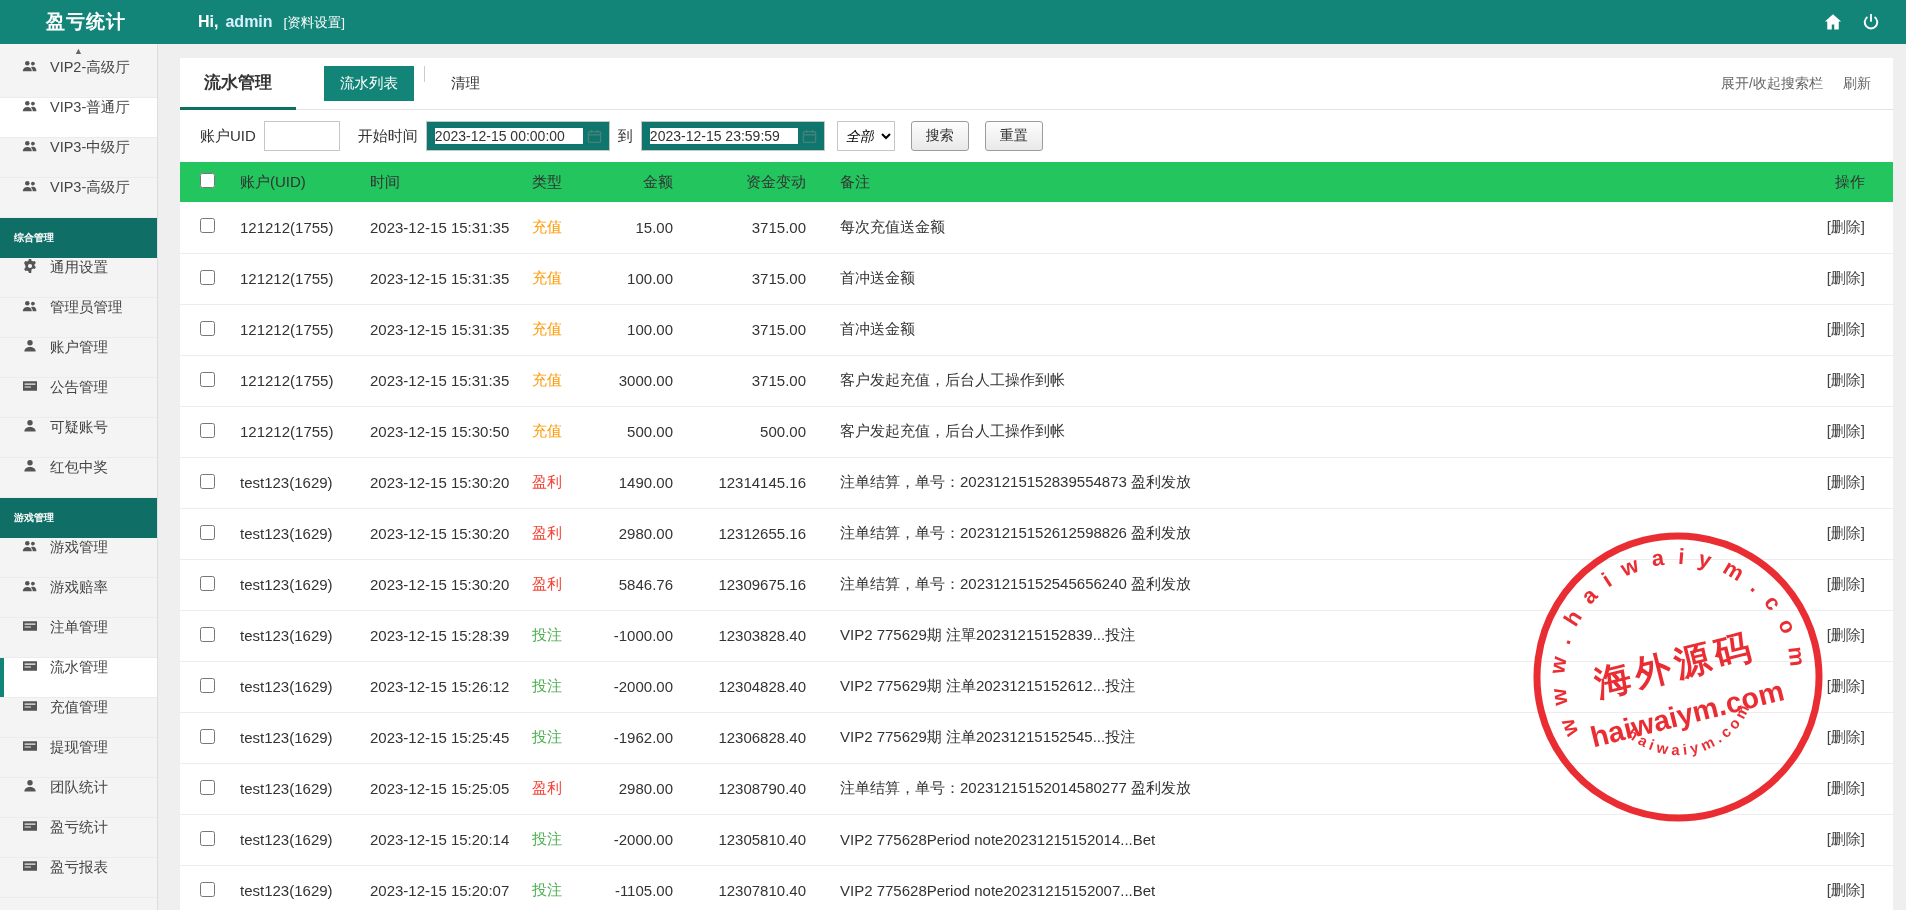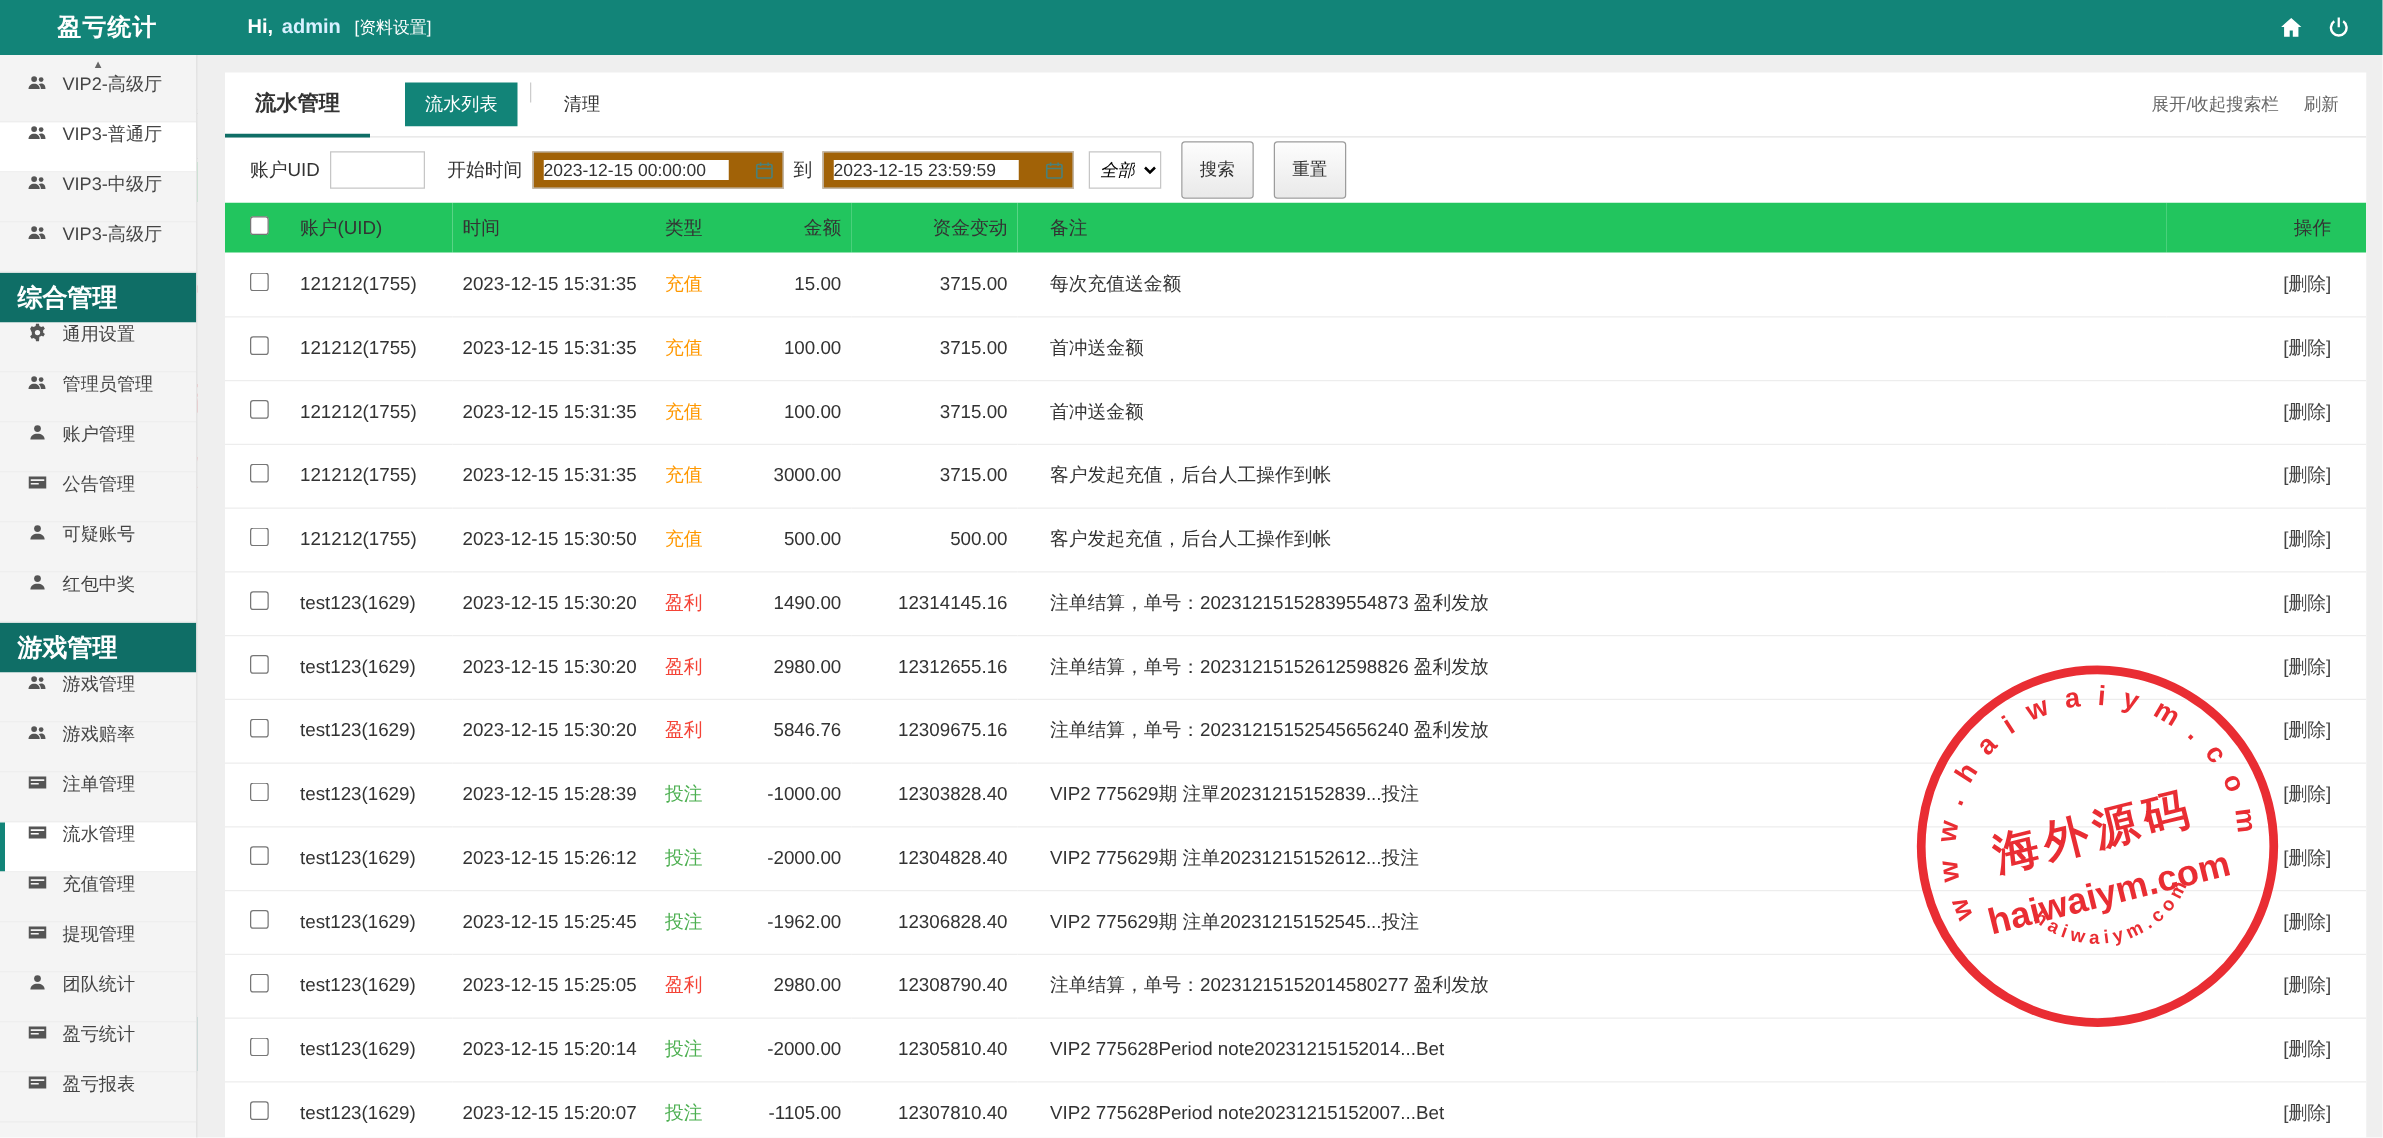--- a/index.html
+++ b/index.html
@@ -30,45 +30,45 @@
   
   .sidebar{position:fixed;top:44px;left:0;bottom:0;width:158px;background:#f4f4f4;border-right:1px solid #ddd;overflow:hidden;z-index:10;}
   .scroll-up{height:14px;display:flex;align-items:center;justify-content:center;font-size:9px;color:#666;cursor:pointer;}
   .side-item{height:40px;display:flex;align-items:flex-start;gap:12px;padding-left:22px;border-bottom:1px solid #ececec;cursor:pointer;position:relative;color:#444;background:#f4f4f4;}
   .side-item.white{background:#fff;}
   .side-item.active{background:#fff;}
   .side-item.active::before{content:"";position:absolute;left:0;top:0;bottom:0;width:4px;background:var(--accent);}
   .side-icon{width:16px;height:16px;flex:none;color:#555;}
   .side-icon svg{width:100%;height:100%;fill:currentColor;}
   .side-label{font-size:14.5px;white-space:nowrap;}
-  .side-section{height:40px;display:flex;align-items:center;padding-left:14px;background:var(--section-bg);color:#fff;font-weight:bold;font-size:20px;}
+  .side-section{height:40px;display:flex;align-items:center;padding-left:14px;background:var(--section-bg);color:#fff;font-weight:bold;font-size:10px;}
 
   
   .main{position:fixed;left:158px;top:44px;right:0;bottom:0;background:#efefef;padding:14px 13px 0 22px;}
   .card{background:#fff;height:100%;overflow:hidden;display:flex;flex-direction:column;}
 
   .title-row{height:52px;flex:none;display:flex;align-items:center;border-bottom:1px solid #e3e3e3;padding-right:22px;}
   .page-tab{height:52px;line-height:50px;padding:0 24px;font-size:17px;font-weight:bold;color:#333;border-bottom:3px solid var(--section-bg);cursor:default;}
   .subtabs{display:flex;align-items:flex-start;margin-left:28px;}
   .subtab{padding:8px 16px;font-size:14.5px;color:#333;cursor:pointer;white-space:nowrap;}
   .subtab.active{background:var(--accent);color:#fff;}
   .subtab-divider{width:1px;height:16px;background:#ccc;margin:0 10px;}
   .right-links{margin-left:auto;display:flex;gap:20px;font-size:14px;color:#666;}
   .right-links a{color:#666;}
 
   
   .search-row{height:52px;flex:none;display:flex;align-items:center;padding:0 20px;gap:8px;font-size:15px;color:#333;}
   .lbl{white-space:nowrap;}
   .uid-input{width:76px;height:30px;border:1px solid #c6c6c6;padding:0 6px;font-size:14px;font-family:inherit;margin-right:10px;}
-  .datebox{display:flex;align-items:center;height:30px;border:1px solid #c6c6c6;background:#a16207;padding:0 7px 0 8px;gap:21px;}
+  .datebox{display:flex;align-items:center;height:30px;border:1px solid #c6c6c6;background:#0f766e;padding:0 7px 0 8px;gap:4px;}
   .datebox input{border:none;outline:none;width:148px;font-size:14px;color:#333;font-family:inherit;}
   .cal-icon{width:15px;height:15px;display:inline-block;color:#4a8079;cursor:pointer;}
   .cal-icon svg{width:100%;height:100%;}
   .type-select{height:30px;border:1px solid #c6c6c6;background:#fff;font-size:14px;font-family:inherit;padding:0 4px;margin-left:4px;font-style:italic;}
-  .btn{height:46px;padding:0 14px;border:1px solid #9c9c9c;border-radius:3px;background:linear-gradient(#fdfdfd,#e9e9e9);font-size:14px;font-family:inherit;cursor:pointer;margin-left:8px;color:#333;}
+  .btn{height:30px;padding:0 14px;border:1px solid #9c9c9c;border-radius:3px;background:linear-gradient(#fdfdfd,#e9e9e9);font-size:14px;font-family:inherit;cursor:pointer;margin-left:8px;color:#333;}
 
   
   .table-wrap{flex:1;overflow:hidden;}
   table{width:100%;border-collapse:collapse;table-layout:fixed;}
   thead th{background:#22c55e;height:40px;font-weight:normal;font-size:15px;color:#333;text-align:left;padding:0 8px;}
   tbody td{height:51px;border-bottom:1px solid #ededed;font-size:15px;color:#333;padding:0 8px;white-space:nowrap;overflow:hidden;text-overflow:ellipsis;}
   .c-check{width:52px;padding-left:20px !important;}
   .c-check input{width:15px;height:15px;cursor:pointer;}
   .c-num{text-align:right !important;}
   .c-note{padding-left:26px !important;}

